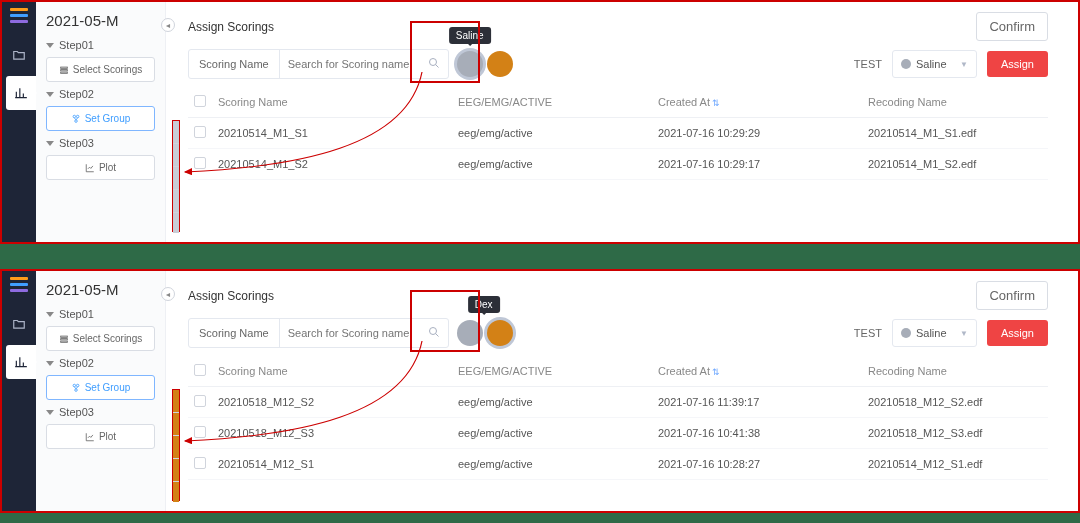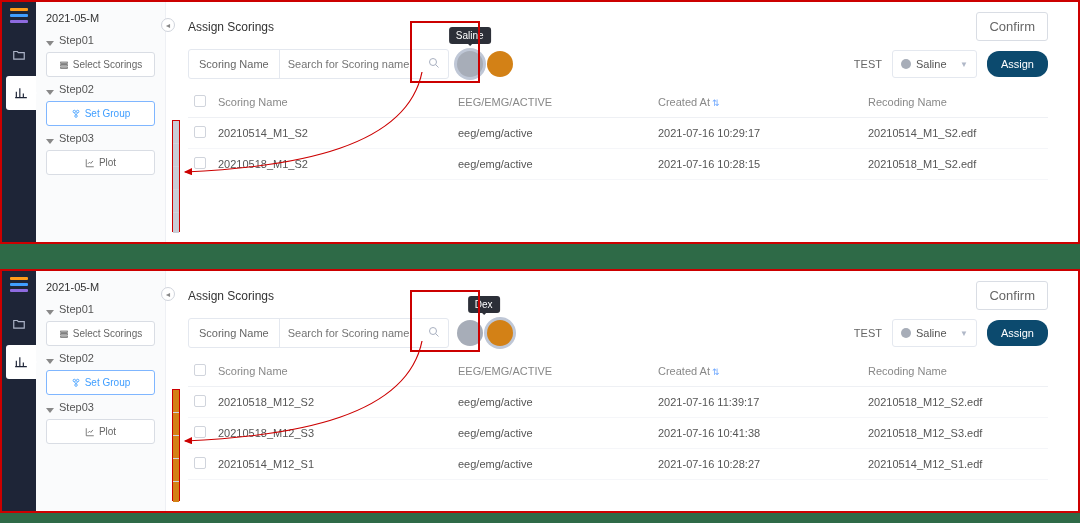--- a/index.html
+++ b/index.html
@@ -7,22 +7,22 @@
   .panel-wrap{border:2px solid #c00;margin:0 0 25px 0;background:#fff}
   .panel{display:flex;height:240px;position:relative}
   .vnav{width:34px;background:#1e2537;display:flex;flex-direction:column;align-items:center;padding-top:6px;flex-shrink:0}
   .logo-ico{width:18px;height:3px;background:#ff9c1a;margin-bottom:3px;border-radius:1px}
   .logo-ico.b{background:#409eff}
   .logo-ico.p{background:#8e6bdf}
   .vitem{width:34px;height:34px;display:flex;align-items:center;justify-content:center;color:#adb5c9;margin-top:4px}
   .vitem.active{background:#fff;color:#1e2537;border-radius:3px 0 0 3px;margin-left:4px;width:30px;position:relative}
   .vitem.active::after{content:"";position:absolute;right:-6px;top:12px;border:5px solid transparent;border-left-color:#fff}
   .side{width:130px;background:#fafbfc;border-right:1px solid #eef0f4;padding:10px 10px;flex-shrink:0;font-size:11px;color:#333}
-  .side-title{font-size:11px;margin-bottom:10px}
-  .step-hd{display:flex;align-items:flex-end;margin:6px 0 6px 0;color:#555;cursor:pointer}
+  .side-title{font-size:15px;margin-bottom:10px}
+  .step-hd{display:flex;align-items:center;margin:6px 0 6px 0;color:#555;cursor:pointer}
   .step-hd::before{content:"";width:0;height:0;border-left:4px solid transparent;border-right:4px solid transparent;border-top:5px solid #888;margin-right:5px}
   .step-btn{display:flex;align-items:center;justify-content:center;gap:4px;border:1px solid #d9dde4;border-radius:3px;font-size:10px;color:#666;padding:6px 5px;margin-bottom:4px;background:#fff;cursor:pointer}
   .step-btn.active{border-color:#7fb6ff;color:#409eff}
   .collapse-handle{position:absolute;left:159px;top:16px;width:14px;height:14px;border:1px solid #d0d4dc;border-radius:50%;background:#fff;display:flex;align-items:center;justify-content:center;font-size:7px;color:#888;z-index:3}
   .main{flex:1;padding:10px 30px 8px 22px;position:relative}
   .main-top{display:flex;align-items:center;justify-content:space-between;margin-bottom:8px}
   .pg-title{font-size:12px;color:#333}
   .confirm{border:1px solid #d9dde4;background:#fff;border-radius:3px;font-size:13px;color:#666;padding:6px 12px;cursor:pointer}
   .filter-row{display:flex;align-items:center;justify-content:space-between;margin-bottom:8px}
   .search-box{display:flex;align-items:center;border:1px solid #e4e8ef;border-radius:3px;height:30px;background:#fff}
@@ -35,21 +35,21 @@
   .circ-orange{background:#d38116}
   .circ.sel{box-shadow:0 0 0 3px #bfc7d6}
   .tooltip{position:absolute;top:-24px;left:50%;transform:translateX(-50%);background:#2c2f38;color:#fff;font-size:10px;padding:3px 7px;border-radius:3px;white-space:nowrap}
   .tooltip::after{content:"";position:absolute;bottom:-5px;left:50%;transform:translateX(-50%);border:3px solid transparent;border-top-color:#2c2f38}
   .redbox{position:absolute;border:2px solid #c00;pointer-events:none}
   .right-ctrl{display:flex;align-items:center;gap:10px}
   .tst-lbl{font-size:11px;color:#666}
   .sel-box{display:flex;align-items:center;border:1px solid #e4e8ef;border-radius:3px;height:28px;padding:0 8px;font-size:11px;color:#555;gap:5px;min-width:85px;cursor:pointer}
   .dot{width:10px;height:10px;border-radius:50%;background:#a7adb8}
   .chev{color:#b0b8c8;font-size:8px}
-  .assign-btn{background:#0c4a6e;color:#fff;border:none;border-radius:12px;font-size:11px;padding:7px 14px;cursor:pointer}
+  .assign-btn{background:#ef4444;color:#fff;border:none;border-radius:3px;font-size:11px;padding:7px 14px;cursor:pointer}
   table{width:100%;border-collapse:collapse;font-size:11px;color:#555}
   th{text-align:left;font-weight:400;color:#888;padding:8px 6px;border-bottom:1px solid #eef0f4}
   td{padding:8px 6px;border-bottom:1px solid #f5f6f9}
   th.chk,td.chk{width:20px}
   .chkbox{width:12px;height:12px;border:1px solid #d0d4dc;border-radius:2px;background:#fff;display:inline-block}
   .col-name{width:240px}
   .col-eeg{width:200px}
   .col-date{width:210px}
   .sort-ic{color:#6fa8ff;font-size:9px;margin-left:2px}
   .rowmarker{position:absolute;left:170px;width:8px;border:1.5px solid #c00;pointer-events:none;z-index:2}
@@ -165,31 +165,31 @@
             <th class="chk"><span class="chkbox"></span></th>
             <th class="col-name">Scoring Name</th>
             <th class="col-eeg">EEG/EMG/ACTIVE</th>
             <th class="col-date"><span>Created At</span><span class="sort-ic">⇅</span></th>
             <th>Recoding Name</th>
           </tr>
             </thead>
           <tbody>
     <tr>
       <td class="chk"><span class="chkbox"></span></td>
+      <td>20210514_M1_S1</td>
+      <td>eeg/emg/active</td>
+      <td>2021-07-16 10:29:29</td>
+      <td>20210514_M1_S1.edf</td>
+    </tr>
+    <tr>
+      <td class="chk"><span class="chkbox"></span></td>
       <td>20210514_M1_S2</td>
       <td>eeg/emg/active</td>
       <td>2021-07-16 10:29:17</td>
       <td>20210514_M1_S2.edf</td>
-    </tr>
-    <tr>
-      <td class="chk"><span class="chkbox"></span></td>
-      <td>20210518_M1_S2</td>
-      <td>eeg/emg/active</td>
-      <td>2021-07-16 10:28:15</td>
-      <td>20210518_M1_S2.edf</td>
     </tr>
             </tbody>
         </table>
       </div>
 
       <div class="rowmarker grey" style="top:118px;height:112px">
         <div class="seg"></div>
           <div class="seg"></div>
           <div class="seg"></div>
           <div class="seg"></div>

